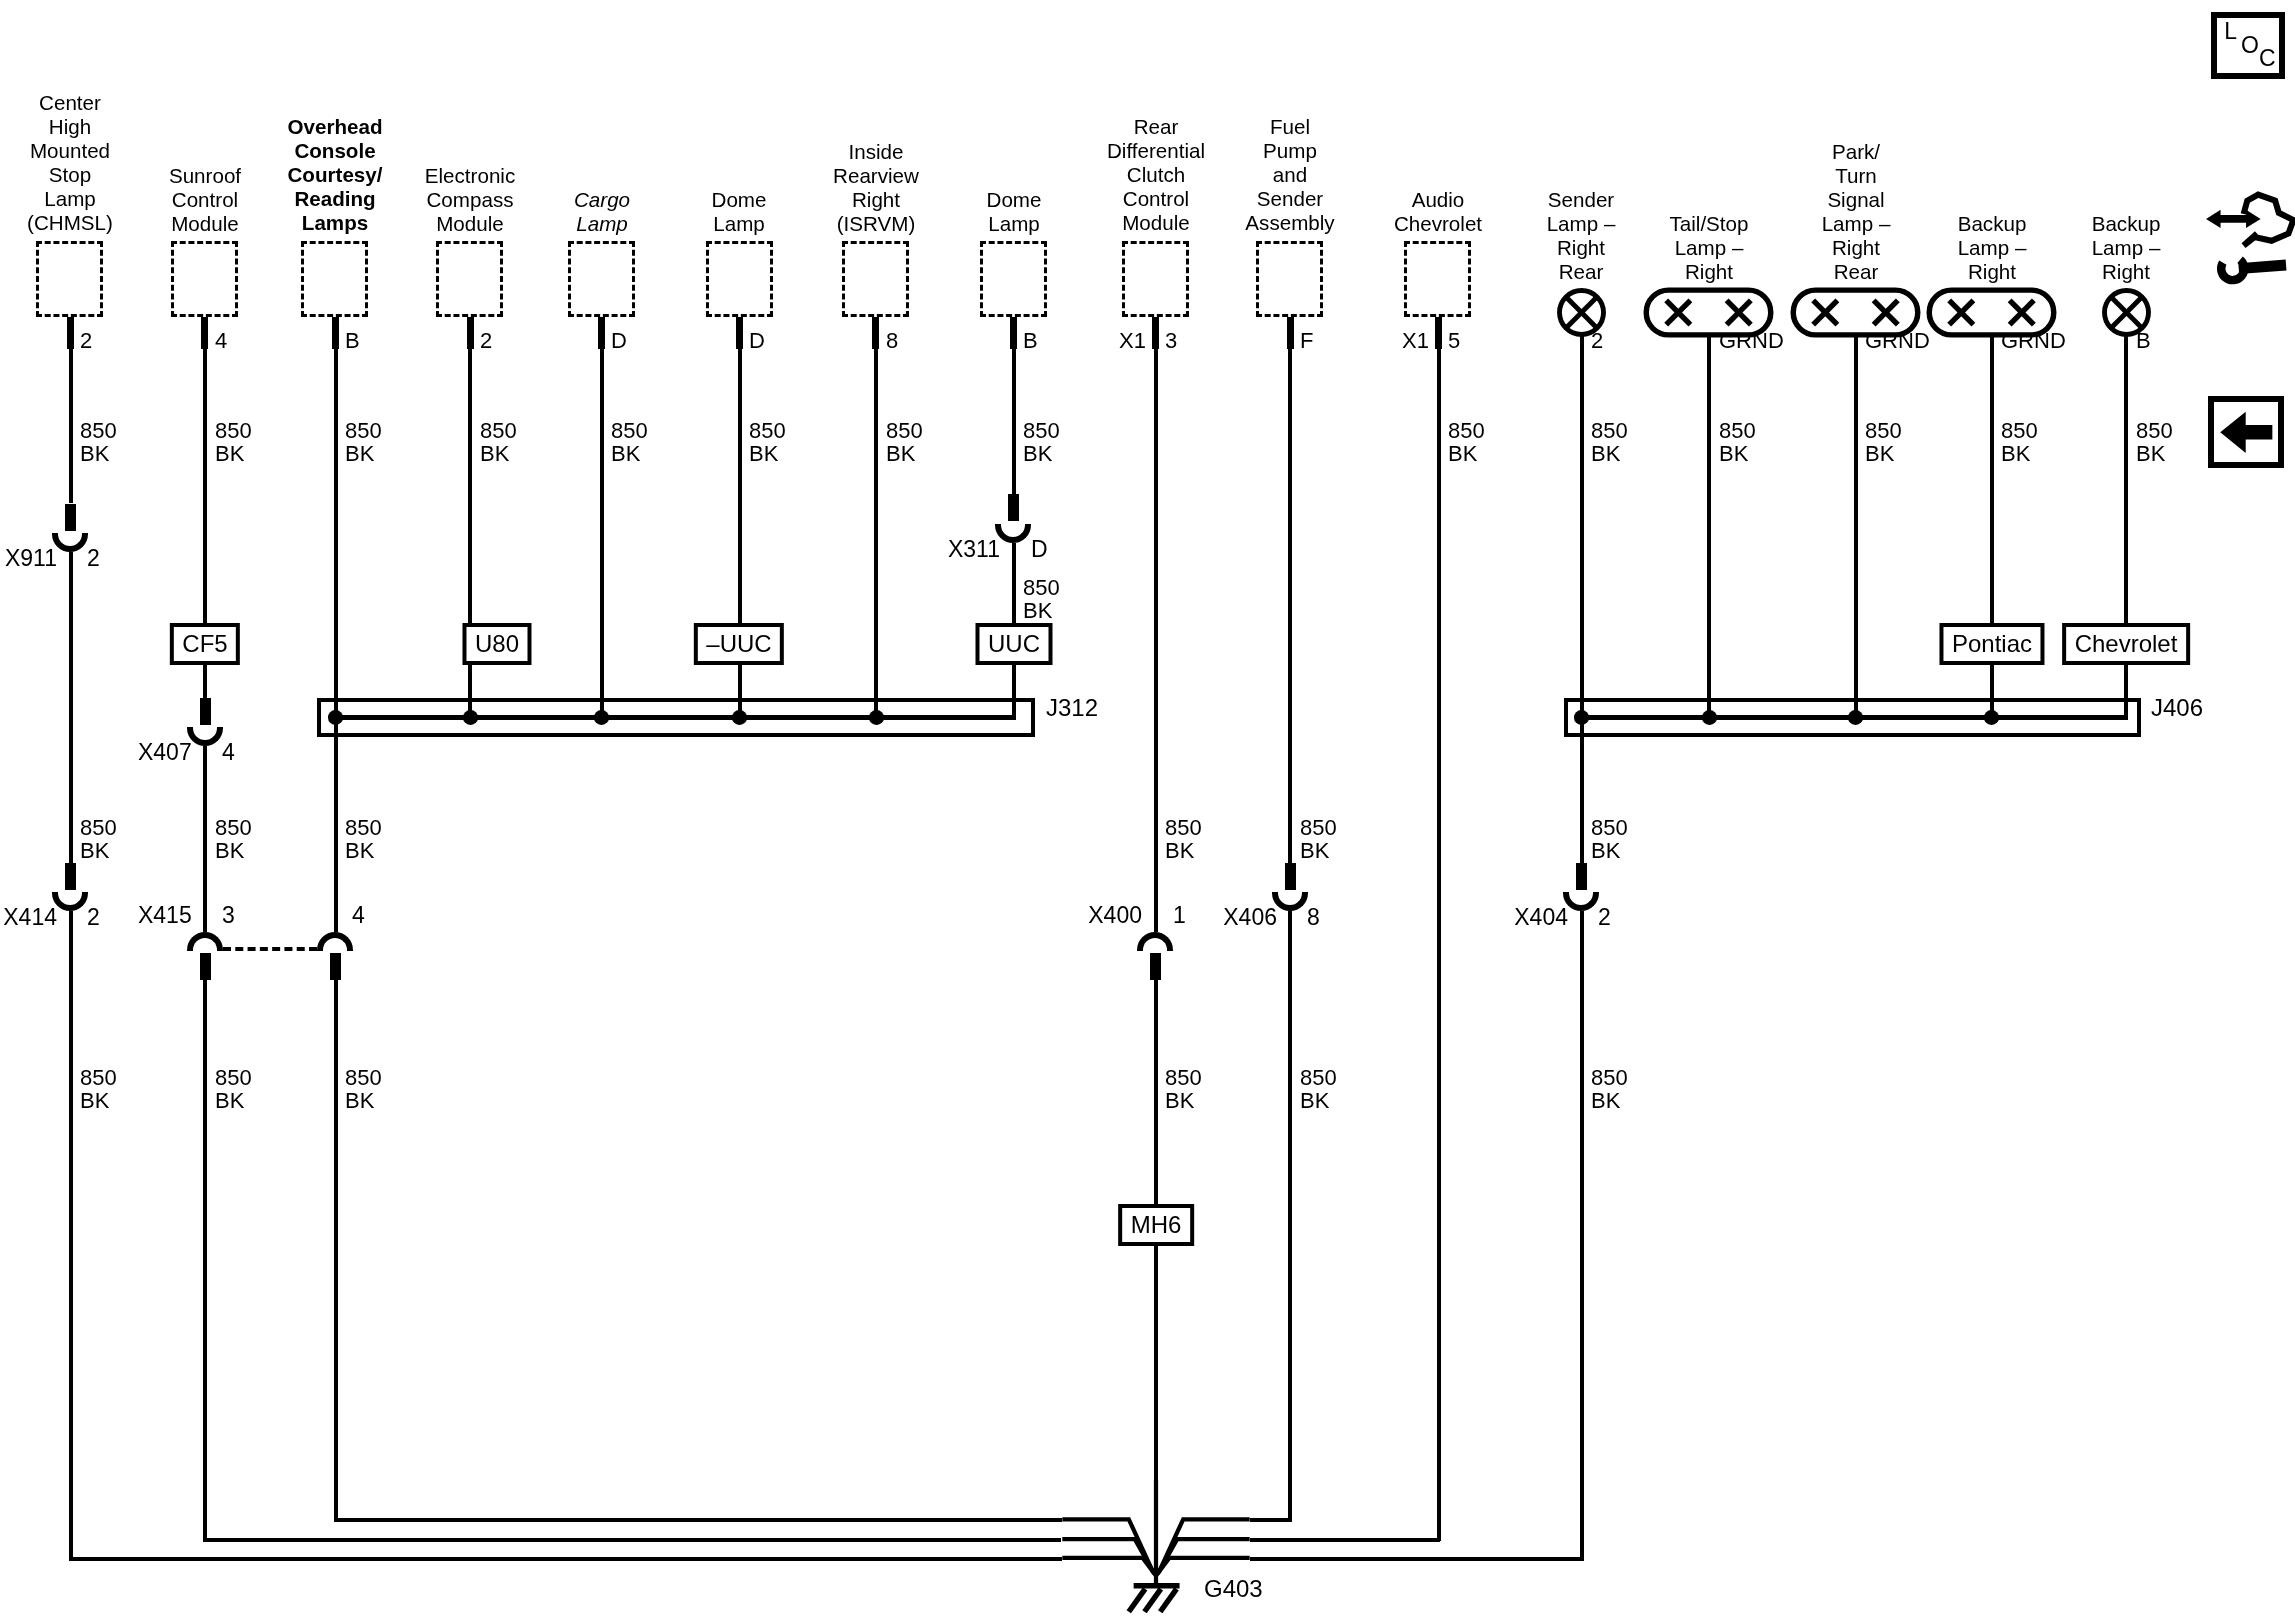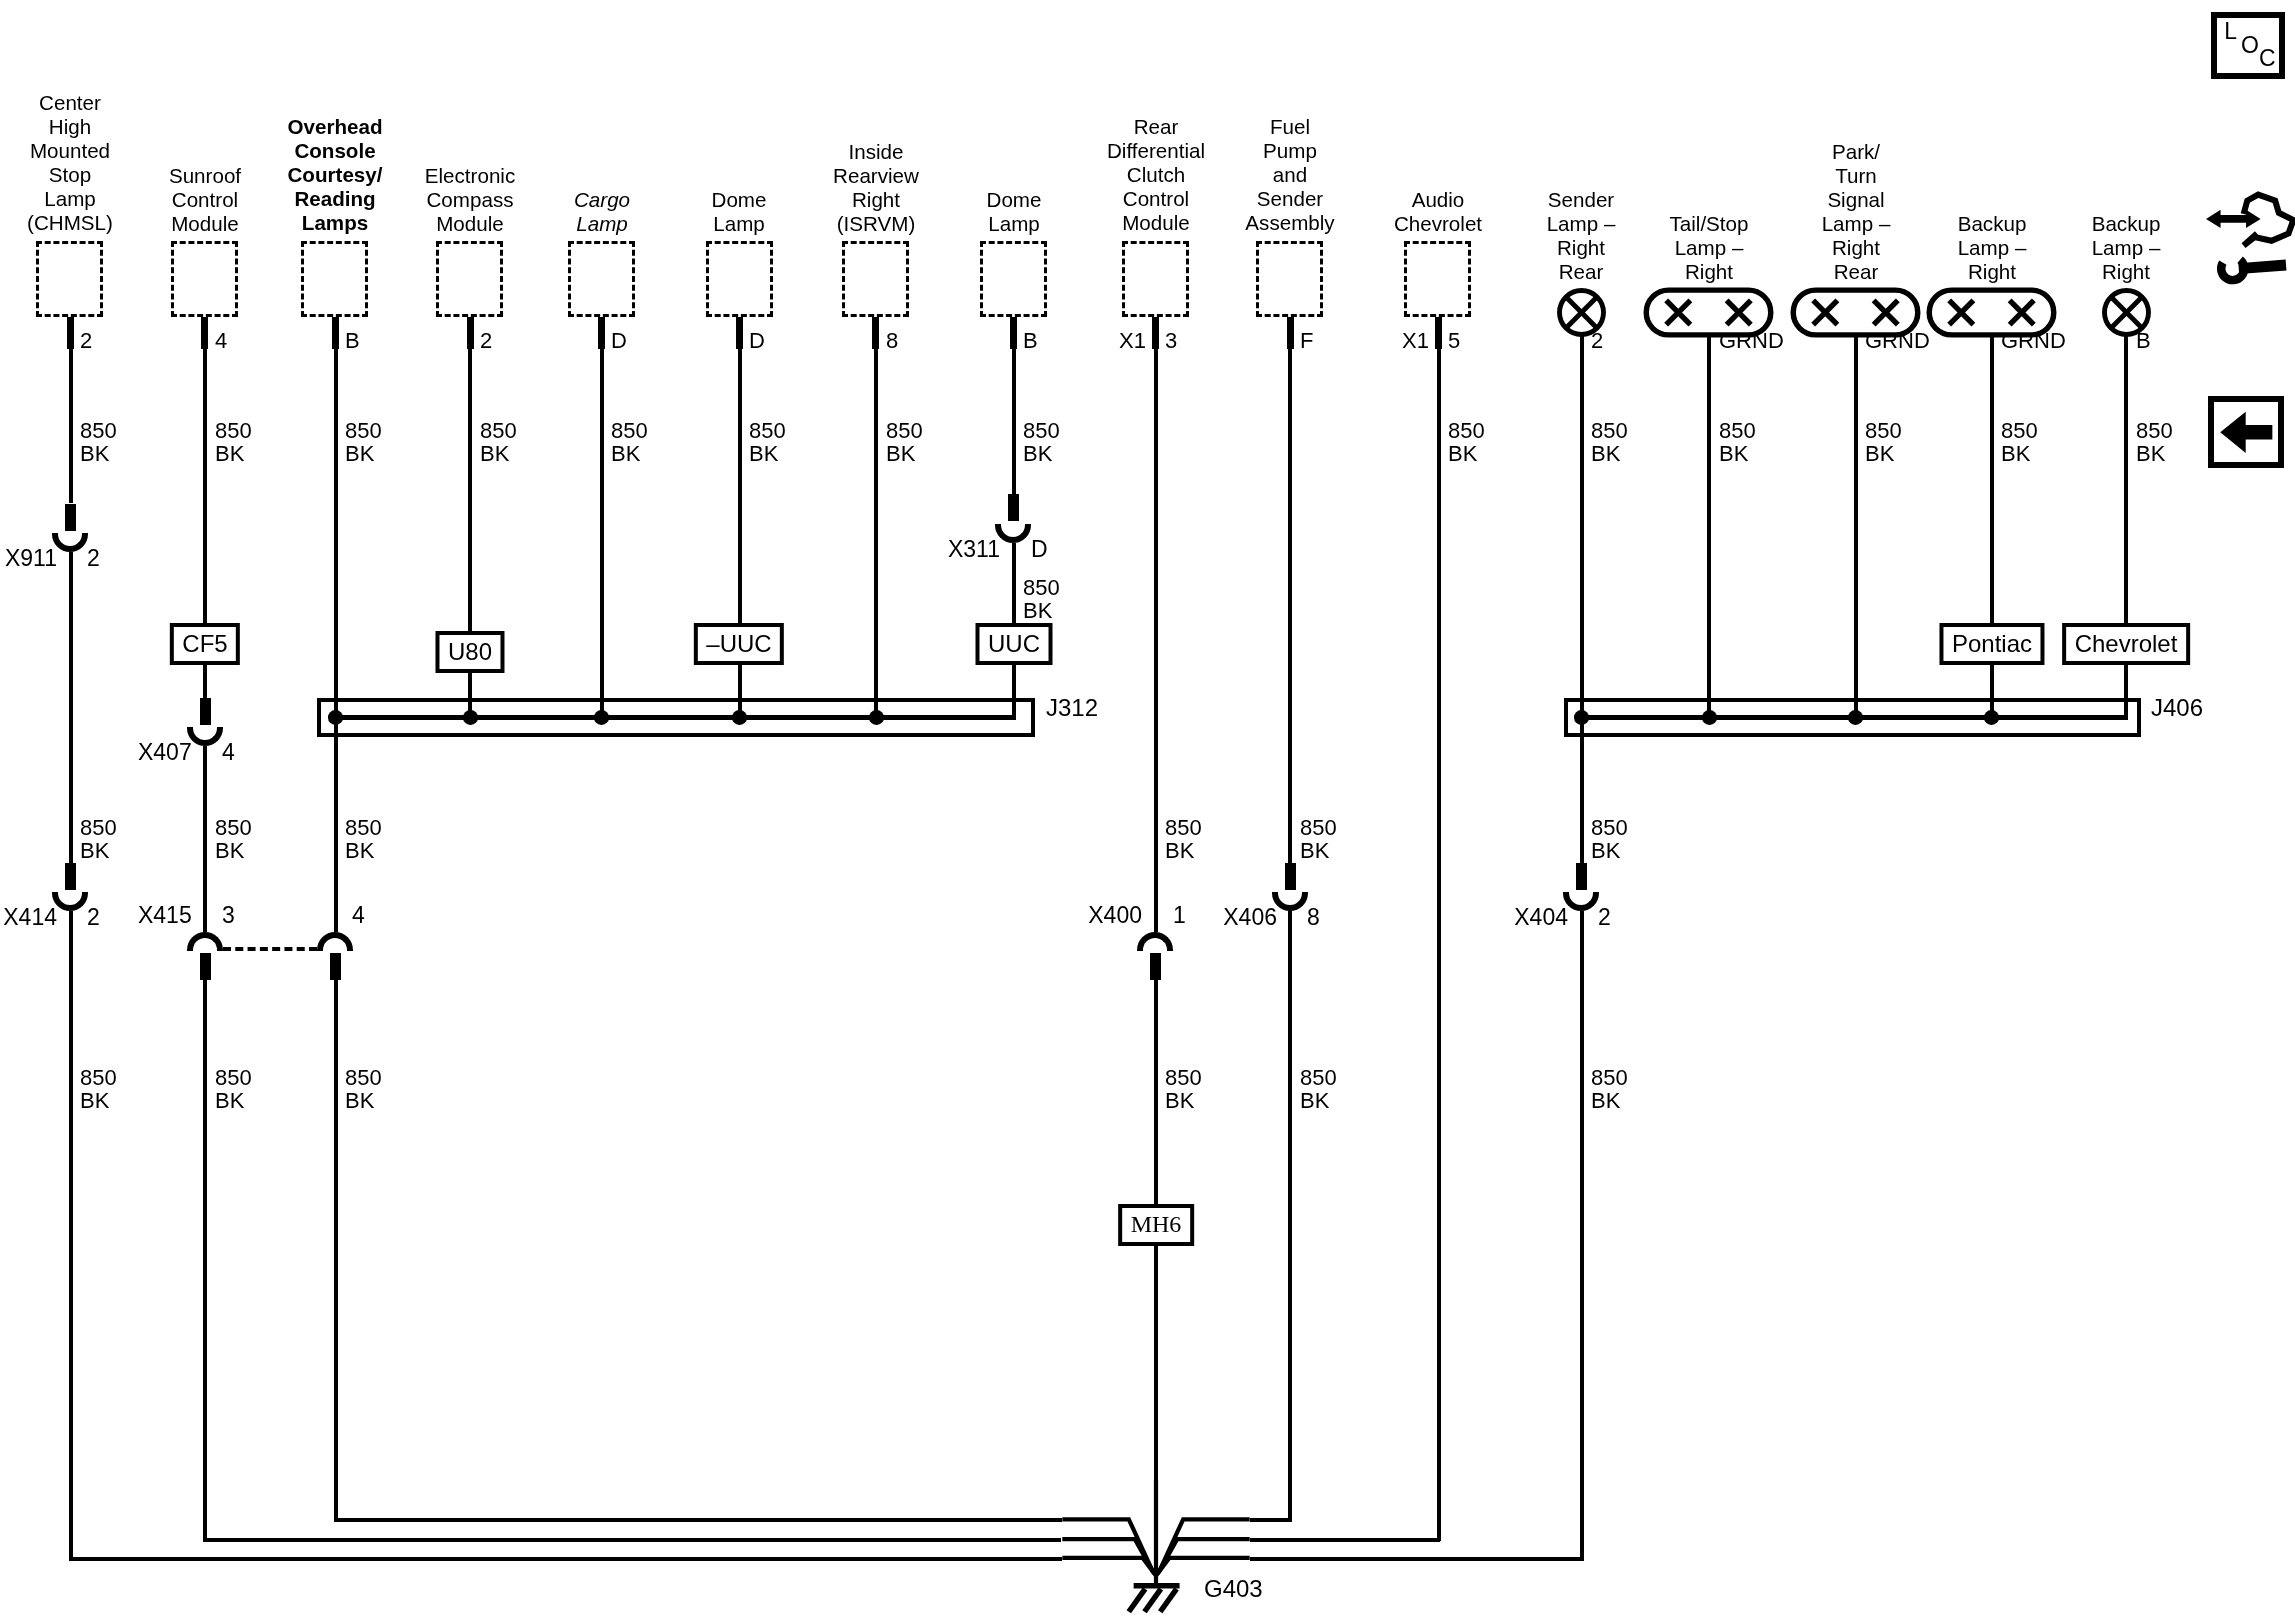--- a/index.html
+++ b/index.html
@@ -140,21 +140,21 @@
         <div>Module</div>
       </div>
       <div class="modbox" style="left: 436px; top: 241px; width: 61px; height: 70px;"></div>
       <div class="connpin" style="left: 467px; top: 317px; width: 7.3px; height: 32px;"></div>
       <div class="pinlbl rt" style="left: 480px; top: 329px;">2</div>
       <div class="wcode" style="left: 480px; top: 419px;">
         <div>850</div>
         <div>BK</div>
       </div>
       <div class="wire" style="left: 468px; top: 319px; width: 3.6px; height: 401px;"></div>
-      <div class="fusebox" style="left: 470px; top: 623px; margin-top: 8px;">U80</div>
+      <div class="fusebox" style="left: 497px; top: 623px;">U80</div>
       <div class="complbl" style="left: 505px; top: 188px; font-style: italic;">
         <div>Cargo</div>
         <div>Lamp</div>
       </div>
       <div class="modbox" style="left: 568px; top: 241px; width: 61px; height: 70px;"></div>
       <div class="connpin" style="left: 598px; top: 317px; width: 7.3px; height: 32px;"></div>
       <div class="pinlbl rt" style="left: 611px; top: 329px;">D</div>
       <div class="wcode" style="left: 611px; top: 419px;">
         <div>850</div>
         <div>BK</div>
@@ -227,21 +227,21 @@
       <div class="wcode" style="left: 1165px; top: 1066px;">
         <div>850</div>
         <div>BK</div>
       </div>
       <div class="wire" style="left: 1154px; top: 319px; width: 3.6px; height: 613px;"></div>
       <div class="wire" style="left: 1154px; top: 980px; width: 3.6px; height: 502px;"></div>
       <div class="dome" style="left: 1137px; top: 932px;"></div>
       <div class="connpin" style="left: 1150px; top: 953px; width: 11px; height: 27px;"></div>
       <div class="connlbl name" style="left: 960px; top: 903px;">X400</div>
       <div class="connlbl" style="left: 1173px; top: 903px;">1</div>
-      <div class="fusebox" style="left: 1156px; top: 1204px; font-family: Liberation Serif, serif;">MH6</div>
+      <div class="fusebox" style="left: 1156px; top: 1204px;">MH6</div>
       <div class="complbl" style="left: 1193px; top: 115px;">
         <div>Fuel</div>
         <div>Pump</div>
         <div>and</div>
         <div>Sender</div>
         <div>Assembly</div>
       </div>
       <div class="modbox" style="left: 1256px; top: 241px; width: 61px; height: 70px;"></div>
       <div class="connpin" style="left: 1287px; top: 317px; width: 7.3px; height: 32px;"></div>
       <div class="pinlbl rt" style="left: 1300px; top: 329px;">F</div>

